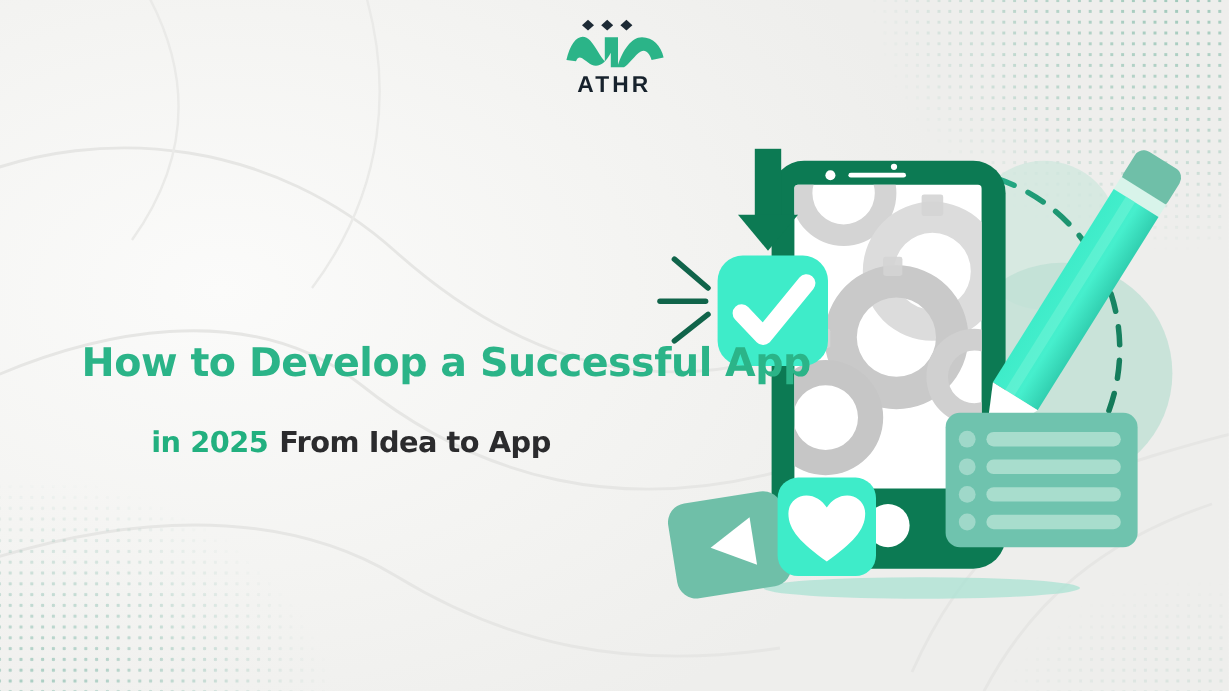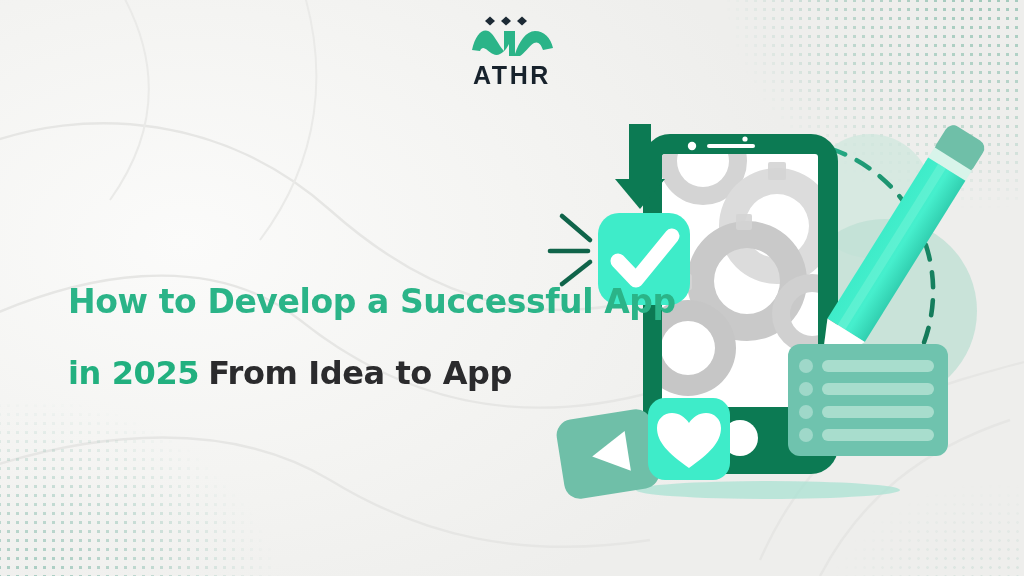--- a/index.html
+++ b/index.html
@@ -61,21 +61,21 @@
     top:14px; left:50%;
     transform:translateX(-50%);
     width:140px;
     text-align:center;
     z-index:6;
   }
   .logo-mark { display:block; margin:0 auto; }
   .logo-text {
     display:block;
     margin-top:1px;
-    font-size:25px;
+    font-size:19px;
     font-weight:bold;
     letter-spacing:2.6px;
     color:#17222c;
     font-family:"Liberation Sans", sans-serif;
   }
 
   
   .headline {
     position:absolute;
     left:68px;
@@ -89,21 +89,22 @@
     white-space:nowrap;
   }
   .line1 {
     font-size:33px;
     color:#2bb488;
     line-height:1.1;
     margin-top:48px;
   }
   .line2 {
     margin-top:36px;
-    font-size:32px;
+    margin-left:58px;
+    font-size:24px;
     line-height:1.1;
   }
   .yr { color:#22b07f; }
   .rest { color:#2b2b2d; margin-left:9px; }
 
   
   .art { position:absolute; left:540px; top:76px; width:484px; height:500px; z-index:4; }
   .art svg { display:block; }
 </style>
 </head>

